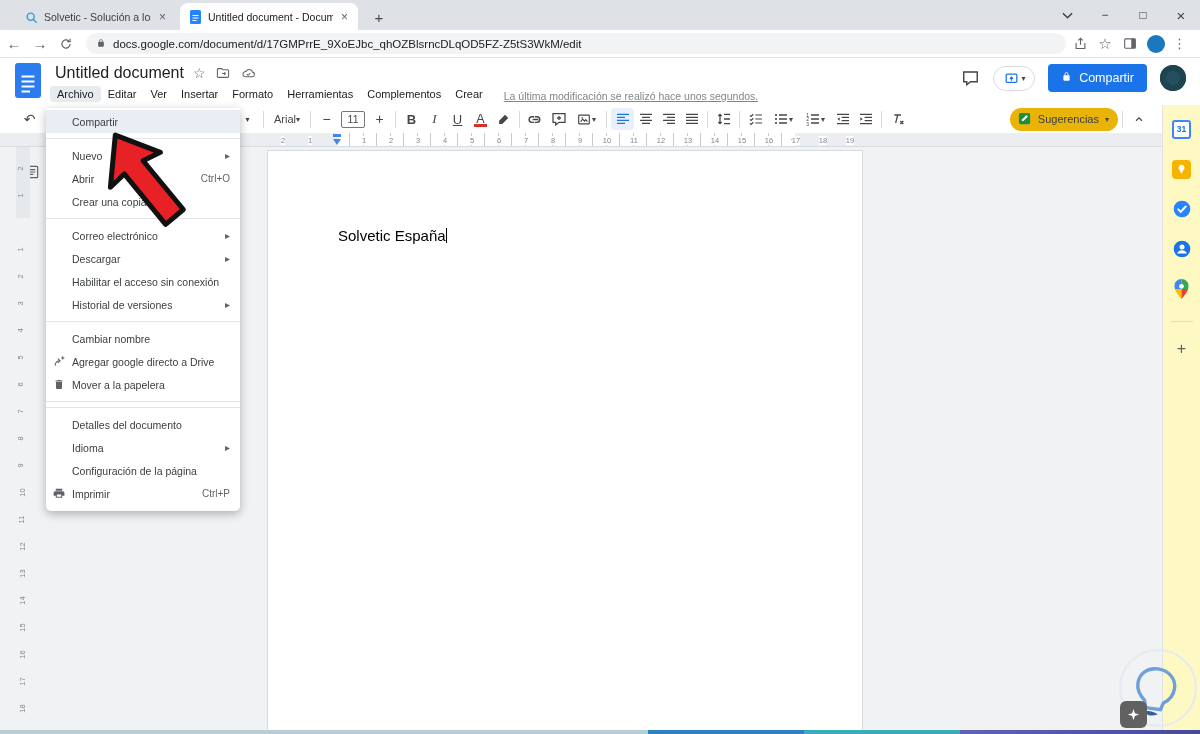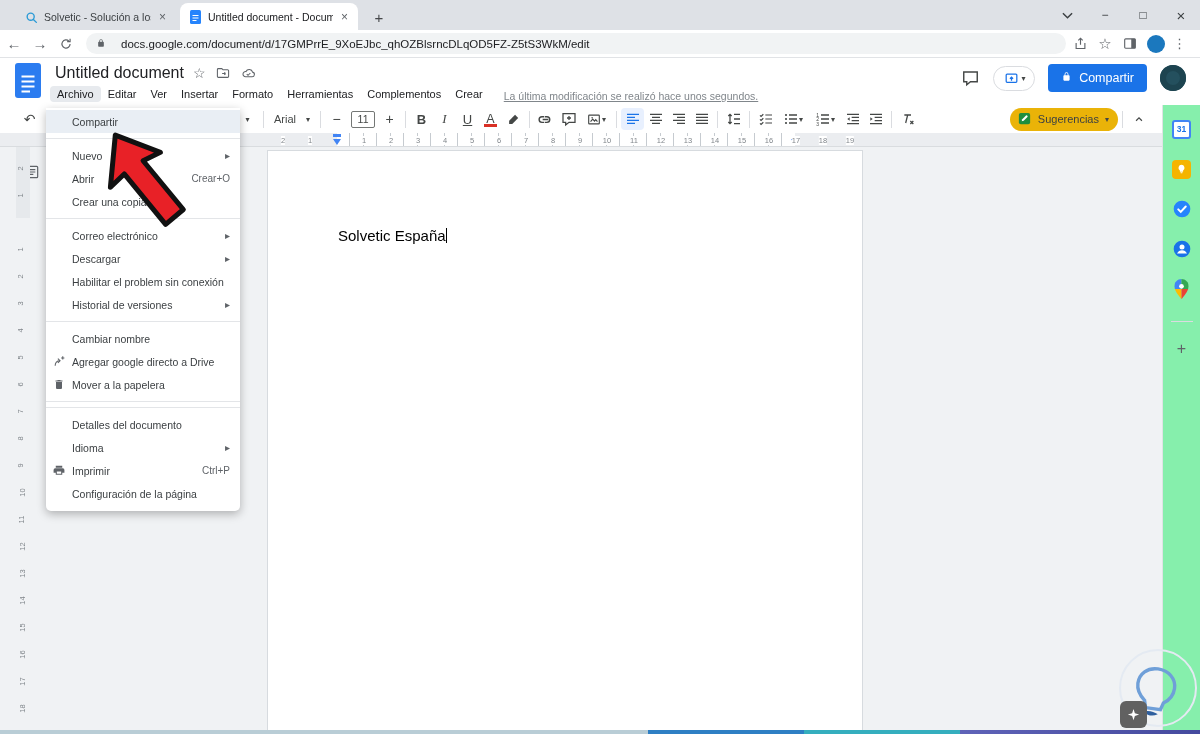--- a/index.html
+++ b/index.html
@@ -16,21 +16,21 @@
   .tab-close { font-size:12px; color:#5f6368; padding:0 2px; }
   .favicon { width:14px; height:14px; flex:0 0 auto; display:flex; align-items:center; justify-content:center; }
   .newtab { font-size:15px; color:#45474a; margin:0 0 4px 10px; width:22px; text-align:center; }
   #wincontrols { margin-left:auto; display:flex; align-items:center; height:30px; }
   #wincontrols span { width:38px; height:30px; display:flex; align-items:center; justify-content:center; color:#3c4043; font-size:12px; }
 
   
   #urlbar { position:absolute; left:0; top:30px; width:1200px; height:28px; background:#fff; border-bottom:1px solid #e1e3e6; display:flex; align-items:center; }
   .navicon { width:24px; height:24px; display:flex; align-items:center; justify-content:center; color:#5f6368; font-size:15px; margin-left:2px; }
   #omnibox { margin-left:8px; width:980px; height:21px; background:#f1f3f4; border-radius:11px; display:flex; align-items:center; padding:0 10px; gap:7px; }
-  #omnibox .url { font-size:11.5px; color:#202124; white-space:nowrap; overflow:hidden;margin-left:8px; }
+  #omnibox .url { font-size:11.5px; color:#202124; white-space:nowrap; overflow:hidden; }
   .urlicon { width:22px; height:22px; display:flex; align-items:center; justify-content:center; color:#5f6368; margin-left:3px; }
   .avatar-s { width:18px; height:18px; border-radius:50%; background:#1b78be; margin-left:6px; }
   .dots { font-size:13px; color:#5f6368; padding:0 10px 0 8px; }
 
   
   #docsheader { position:absolute; left:0; top:58px; width:1200px; height:47px; background:#fff; }
   #docslogo { position:absolute; left:15px; top:5px; }
   #title-row { position:absolute; left:55px; top:6px; display:flex; align-items:center; gap:9px; }
   #doc-title { font-size:16px; color:#202124; }
   .hicon { color:#5f6368; display:flex; align-items:center; }
@@ -44,21 +44,21 @@
   .avatar-m { width:26px; height:26px; border-radius:50%; background:#24505e; box-shadow:inset 0 0 0 6px #1d4450; }
 
   
   #toolbar { position:absolute; left:0; top:105px; width:1162px; height:28px; background:#fff; display:flex; align-items:center; }
   .ticon { min-width:23px; height:22px; display:flex; align-items:center; justify-content:center; color:#444746; font-size:14px; border-radius:4px; flex:0 0 auto; }
   .ticon.active { background:#e8f0fe; }
   .ticon svg { display:block; }
   .tsep { width:1px; height:17px; background:#dadce0; margin:0 4px; flex:0 0 auto; }
   .tspacer { width:172px; flex:0 0 auto; }
   #tb-left-pad { width:18px; flex:0 0 auto; }
-  .tool-dd { display:flex; align-items:center; gap:10px; font-size:11px; color:#444746; padding:0 6px; height:22px; border-radius:4px; }
+  .tool-dd { display:flex; align-items:center; font-size:11px; color:#444746; padding:0 6px; height:22px; border-radius:4px; }
   .caret { font-size:8px; color:#444746; }
   #fontsize-box { width:24px; height:17px; border:1px solid #747775; border-radius:2px; font-size:10.5px; color:#444746; display:flex; align-items:center; justify-content:center; margin:0 3px; }
   .ticon.bold { font-weight:bold; font-size:13px; }
   .ticon.italic { font-style:italic; font-size:13px; font-family:"Liberation Serif", serif; }
   .ticon.underline { text-decoration:underline; font-size:13px; }
   .tcolor { position:relative; font-size:12.5px; }
   .tcolor::after { content:""; position:absolute; left:5px; right:5px; bottom:3px; height:3px; background:#d93025; }
   #sugg { margin-left:auto; height:23px; background:#eab308; border-radius:13px; display:flex; align-items:center; gap:6px; padding:0 9px 0 7px; font-size:11px; color:#3c4043; flex:0 0 auto; }
   #tb-right-pad { width:12px; flex:0 0 auto; }
 
@@ -87,21 +87,21 @@
   .menu-row.highlight { background:#e9eef4; }
   .menu-gutter { width:26px; display:flex; align-items:center; justify-content:center; flex:0 0 auto; }
   .menu-label { font-size:10.5px; color:#3c4043; white-space:nowrap; flex:1; }
   .menu-right { font-size:10px; color:#5f6368; padding-right:10px; white-space:nowrap; }
   .menu-sep { height:1px; background:#e3e5e8; margin:5px 0; }
 
   
   #red-arrow { position:absolute; left:84px; top:116px; z-index:60; }
 
   
-  #apps-sidebar { position:absolute; left:1162px; top:105px; width:38px; height:625px; background:#86efac; border-left:1px solid #e0e3e6; z-index:10; display:flex; flex-direction:column; align-items:center; }
+  #apps-sidebar { position:absolute; left:1162px; top:105px; width:38px; height:625px; background:#fef9c3; border-left:1px solid #e0e3e6; z-index:10; display:flex; flex-direction:column; align-items:center; }
   .appicon { width:20px; height:20px; margin-top:20px; display:flex; align-items:center; justify-content:center; }
   .appicon:first-child { margin-top:14px; }
   #cal-icon { width:19px; height:19px; border:2px solid #4285f4; border-radius:3px; color:#1a73e8; font-size:8.5px; font-weight:bold; display:flex; align-items:center; justify-content:center; background:#fff; }
   #keep-icon { width:19px; height:19px; background:#f5b400; border-radius:4px; display:flex; align-items:center; justify-content:center; }
   #sb-divider { width:22px; height:1px; background:#dadce0; margin-top:22px; }
   #sb-plus { margin-top:18px; color:#5f6368; font-size:16px; }
 
   
   #watermark-bulb { position:absolute; left:1112px; top:646px; z-index:20; }
   #explore-btn { position:absolute; left:1120px; top:701px; width:27px; height:27px; background:#616161; border-radius:6px; display:flex; align-items:center; justify-content:center; z-index:21; }
@@ -459,41 +459,41 @@
       </div>
       <div class="menu-sep"></div>
       <div class="menu-row">
         <span class="menu-gutter"></span>
         <span class="menu-label">Nuevo</span>
         <span class="menu-right">▸</span>
       </div>
       <div class="menu-row">
         <span class="menu-gutter"></span>
         <span class="menu-label">Abrir</span>
-        <span class="menu-right">Crear+O</span>
+        <span class="menu-right">Ctrl+O</span>
       </div>
       <div class="menu-row">
         <span class="menu-gutter"></span>
         <span class="menu-label">Crear una copia</span>
         <span class="menu-right"></span>
       </div>
       <div class="menu-sep"></div>
       <div class="menu-row">
         <span class="menu-gutter"></span>
         <span class="menu-label">Correo electrónico</span>
         <span class="menu-right">▸</span>
       </div>
       <div class="menu-row">
         <span class="menu-gutter"></span>
         <span class="menu-label">Descargar</span>
         <span class="menu-right">▸</span>
       </div>
       <div class="menu-row">
         <span class="menu-gutter"></span>
-        <span class="menu-label">Habilitar el problem sin conexión</span>
+        <span class="menu-label">Habilitar el acceso sin conexión</span>
         <span class="menu-right"></span>
       </div>
       <div class="menu-row">
         <span class="menu-gutter"></span>
         <span class="menu-label">Historial de versiones</span>
         <span class="menu-right">▸</span>
       </div>
       <div class="menu-sep"></div>
       <div class="menu-row">
         <span class="menu-gutter"></span>
@@ -526,32 +526,32 @@
         <span class="menu-gutter"></span>
         <span class="menu-label">Detalles del documento</span>
         <span class="menu-right"></span>
       </div>
       <div class="menu-row">
         <span class="menu-gutter"></span>
         <span class="menu-label">Idioma</span>
         <span class="menu-right">▸</span>
       </div>
       <div class="menu-row">
+        <span class="menu-gutter"></span>
+        <span class="menu-label">Configuración de la página</span>
+        <span class="menu-right"></span>
+      </div>
+      <div class="menu-row">
         <span class="menu-gutter">
           <svg width="14" height="13" viewBox="0 0 24 24" fill="#5f6368">
             <path d="M19 8H5a3 3 0 0 0-3 3v5h4v4h12v-4h4v-5a3 3 0 0 0-3-3zM16 18H8v-4h8zM18 3H6v4h12z"></path>
           </svg>
         </span>
         <span class="menu-label">Imprimir</span>
         <span class="menu-right">Ctrl+P</span>
-      </div>
-      <div class="menu-row">
-        <span class="menu-gutter"></span>
-        <span class="menu-label">Configuración de la página</span>
-        <span class="menu-right"></span>
       </div>
     </div>
 
   <svg id="red-arrow" width="120" height="120" viewBox="0 0 120 120">
     <g transform="rotate(-35 60 60)">
       <polygon points="60,10 26,50 45,47 50,112 73,110 68,47 87,50" fill="#e82127" stroke="#111" stroke-width="5" stroke-linejoin="round"></polygon>
     </g>
   </svg>
 
   <div id="apps-sidebar">

